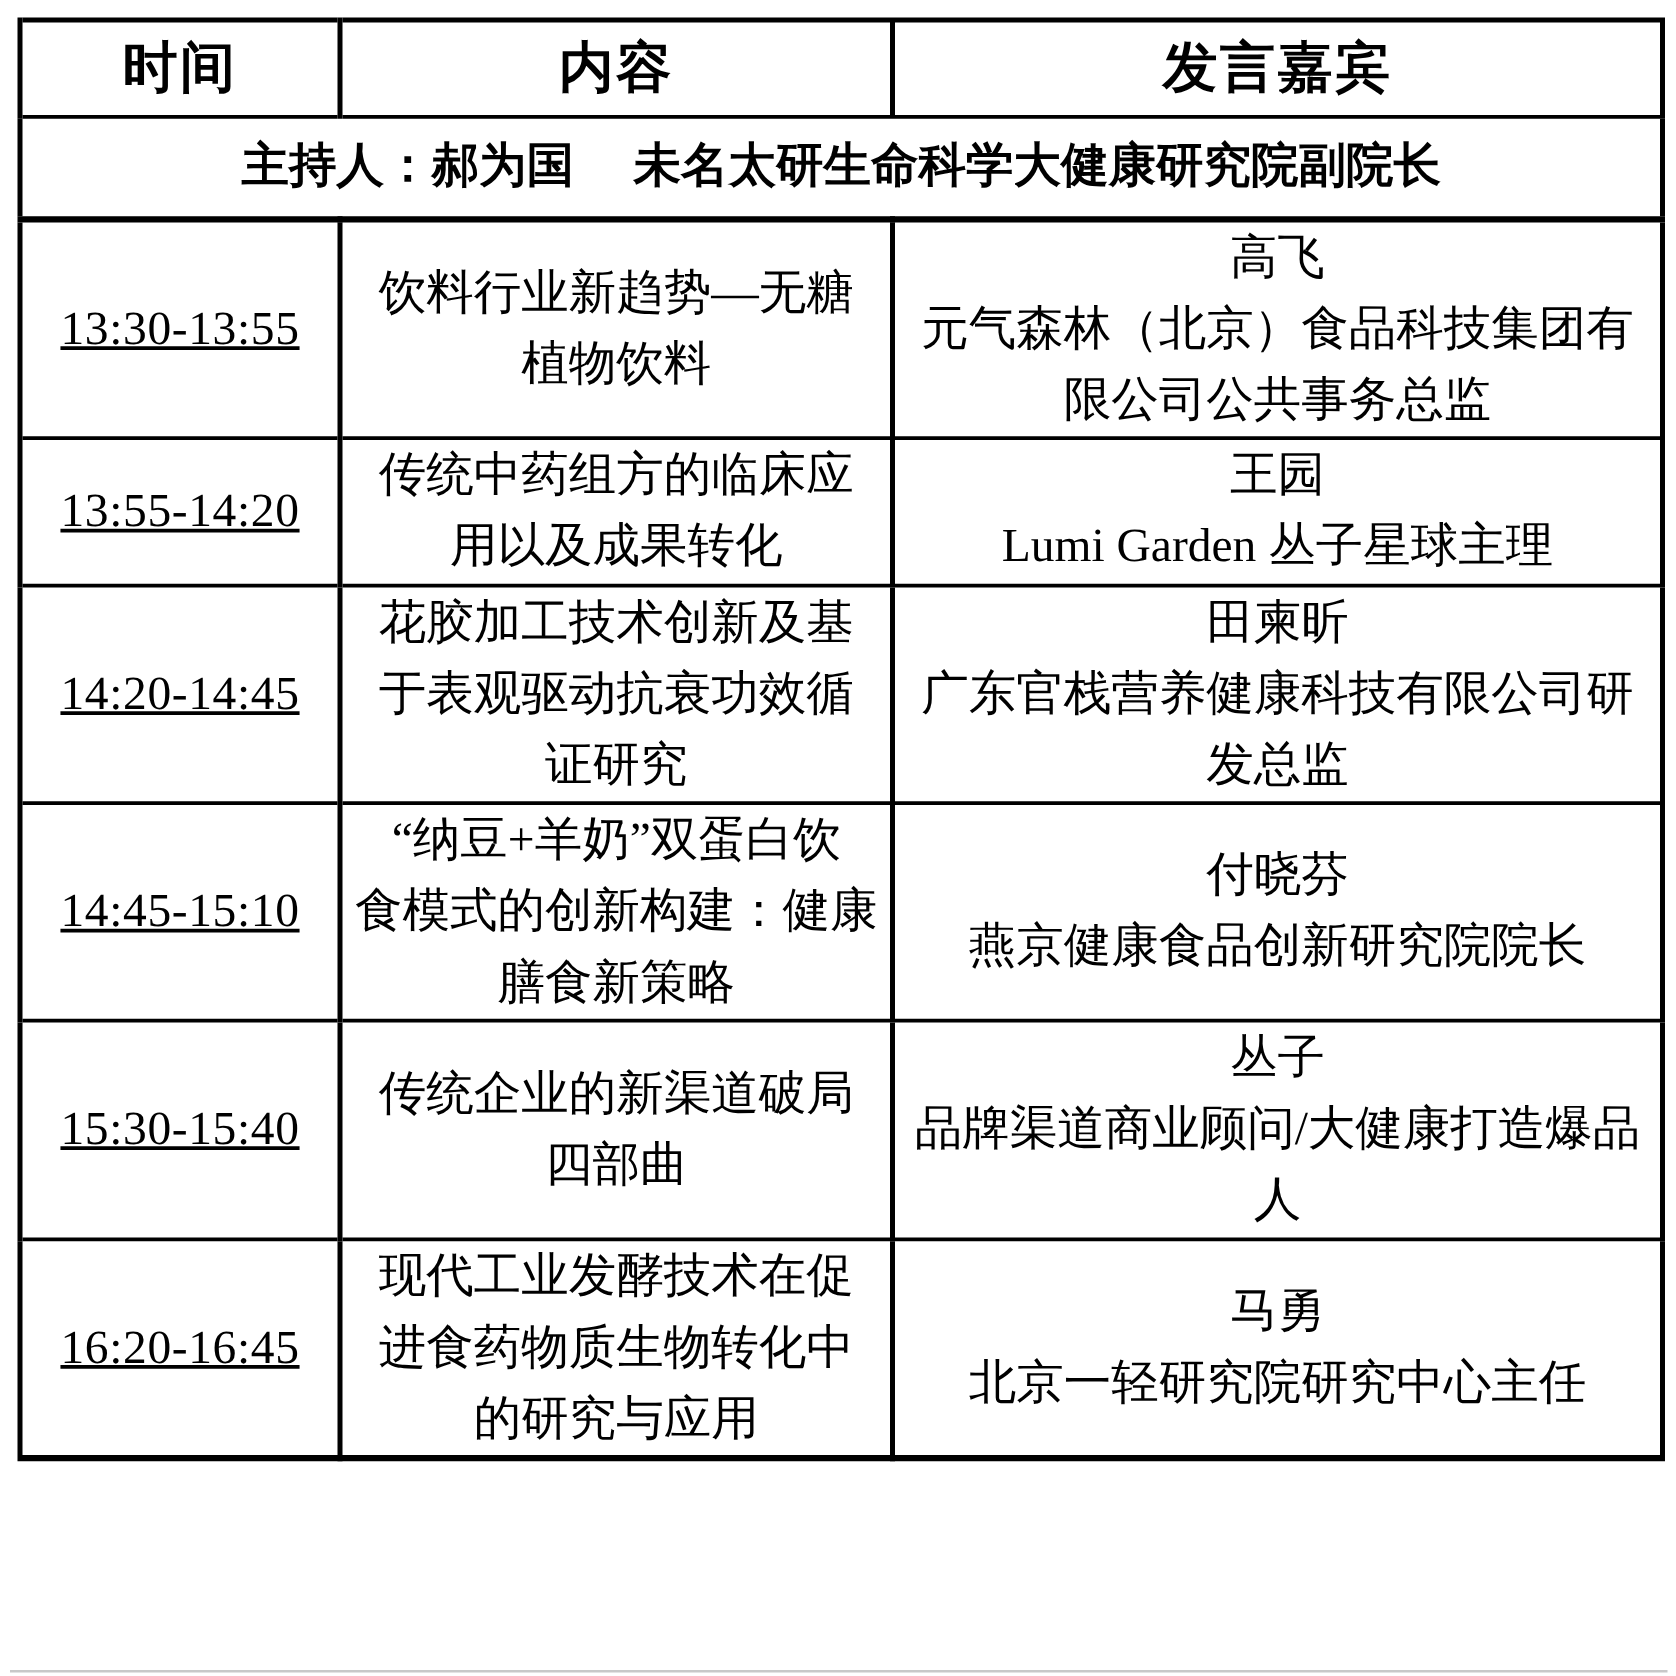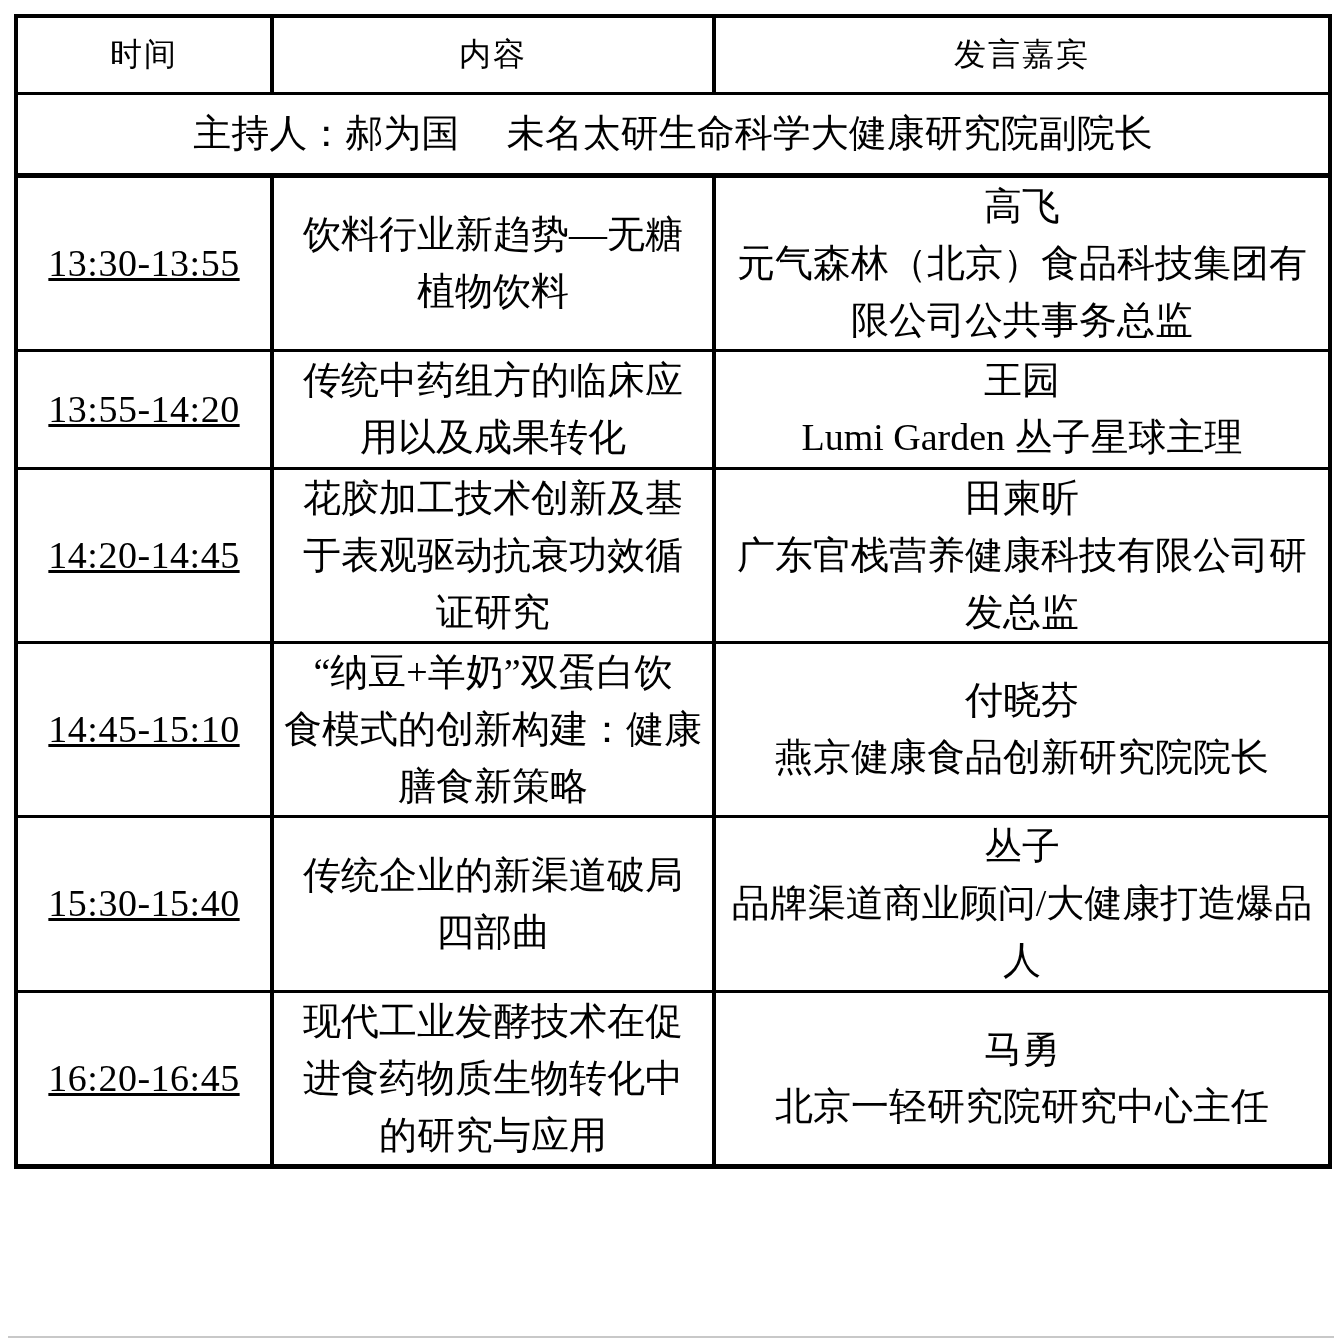--- a/index.html
+++ b/index.html
@@ -30,35 +30,35 @@
     border: 3px solid #000000;
     border-left-width: 4px;
     border-right-width: 4px;
     text-align: center;
     vertical-align: middle;
     padding: 0 6px;
     white-space: pre-line;
     overflow: hidden;
   }
   table.schedule th {
-    font-weight: normal;
-    font-size: 32px;
+    font-weight: bold;
+    font-size: 44px;
     letter-spacing: 2px;
   }
   table.schedule td {
     font-size: 38px;
     line-height: 1.5;
   }
   td.time-cell {
     font-size: 38px;
     letter-spacing: 0.5px;
     text-decoration: underline;
   }
   tr.header-row      { height: 77px; }
-  tr.moderator-row   { height: 82px; }
+  tr.moderator-row   { height: 82px; font-weight: bold; }
   tr.moderator-row td { border-bottom-width: 5px; }
   tr.session-row-0   { height: 171px; }
   tr.session-row-1   { height: 118px; margin-top: 28px; }
   tr.session-row-2   { height: 172px; }
   tr.session-row-3   { height: 173px; }
   tr.tea-break-row   { height: 77px; }
   tr.session-row-4   { height: 175px; }
   tr.session-row-5   { height: 103px; }
   tr.session-row-6   { height: 162px; }
   .ghost-line {

